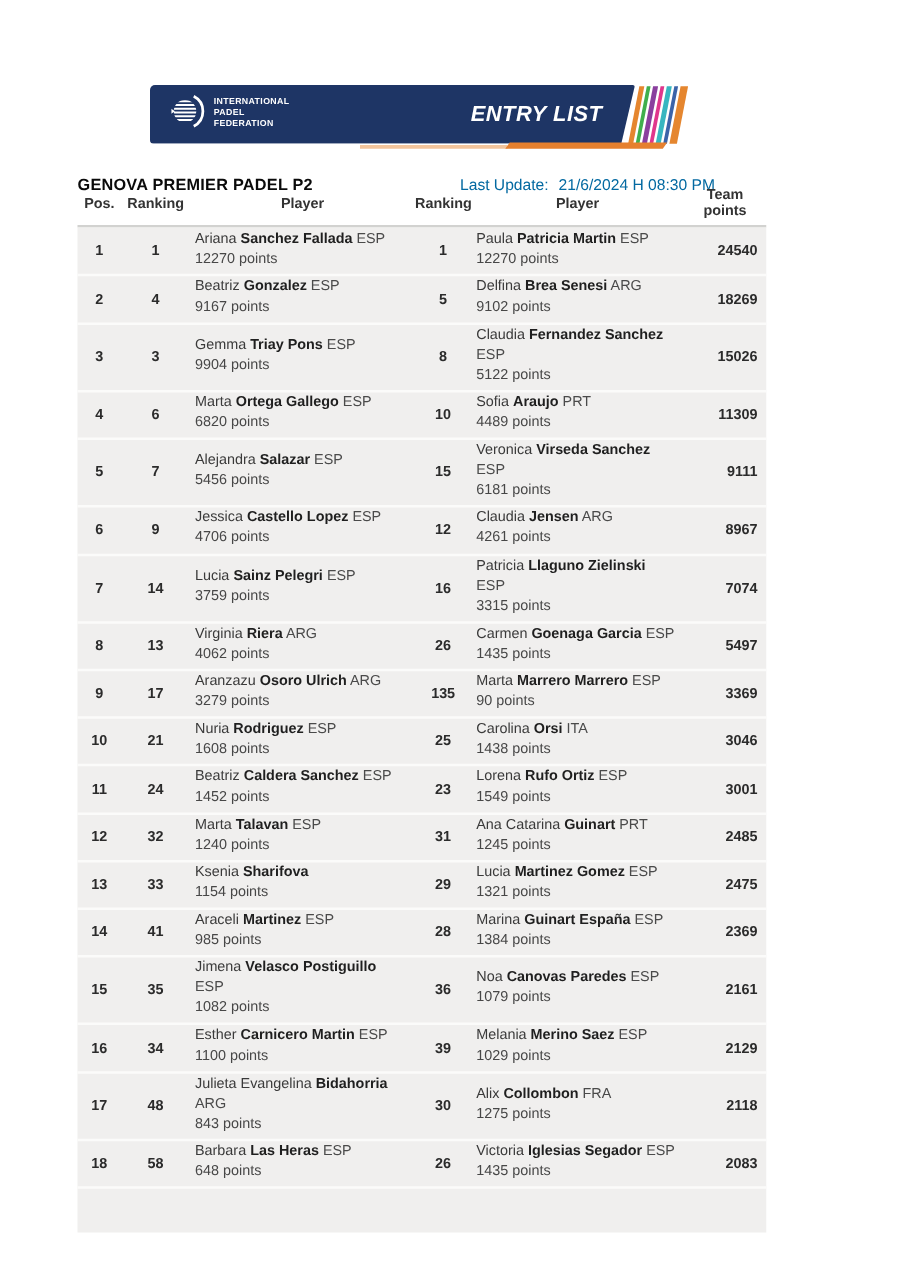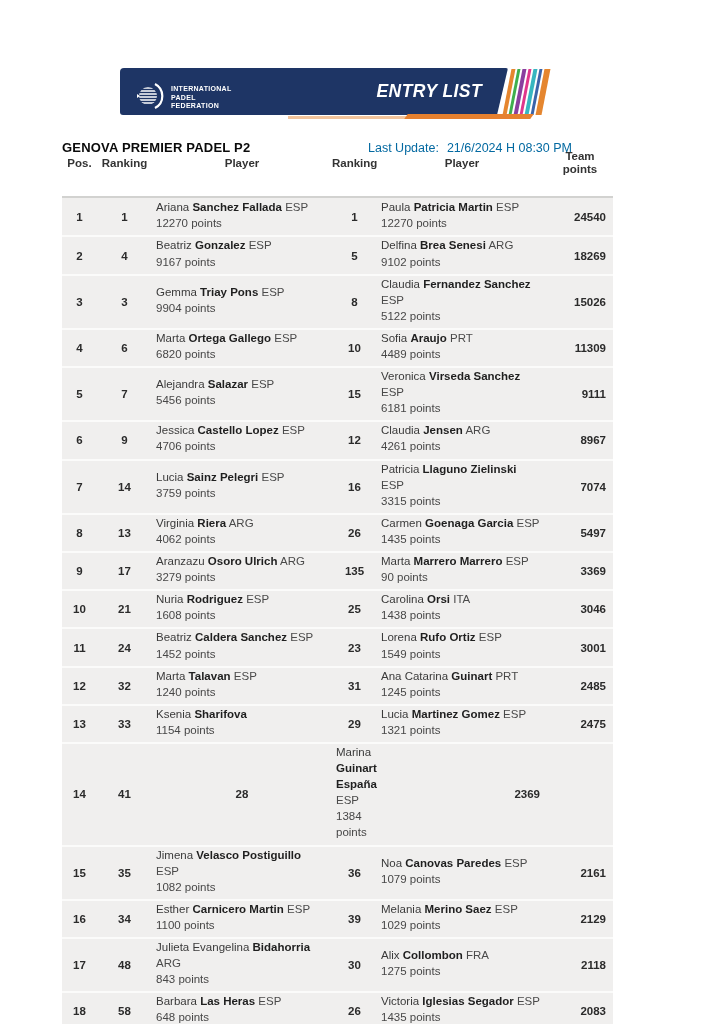--- a/index.html
+++ b/index.html
@@ -6,21 +6,21 @@
   html,body { background:#ffffff; }
   body { font-family:"Liberation Sans", sans-serif; }
   .page { position:relative; width:724px; height:1024px; background:#ffffff; overflow:hidden; }
 
   
   .banner-wrap { position:absolute; left:120px; top:68px; width:414px; height:56px; }
   .banner-main {
     position:absolute; left:0; top:0; width:388px; height:47px;
     background:#1e3565; border-radius:4px 2px 2px 3px;
     clip-path: polygon(0 0, 100% 0, calc(100% - 11px) 100%, 0 100%);
-    display:flex; align-items:flex-end;
+    display:flex; align-items:center;
   }
   .logo { display:flex; align-items:center; gap:6px; margin-left:17px; }
   .logo-text { color:#ffffff; font-size:7px; font-weight:700; line-height:1.25; letter-spacing:0.3px; }
   .entry-list {
     position:absolute; right:26px; top:0; height:47px; display:flex; align-items:center;
     color:#ffffff; font-size:17.5px; font-weight:700; font-style:italic; letter-spacing:0.4px;
   }
   .stripes { position:absolute; left:387px; top:1px; height:46px; display:flex; gap:2px; transform:skewX(-11deg); }
   .stripe { width:3.5px; height:100%; }
   .stripe:last-child { width:6px; }
@@ -30,21 +30,21 @@
   
   .title-row { position:absolute; left:62px; top:140px; width:560px; height:20px; }
   .tournament { position:absolute; left:0; top:0; font-size:13px; font-weight:700; color:#0a0a0a; letter-spacing:0.2px; }
   .last-update { position:absolute; left:306px; top:1px; font-size:12.5px; color:#0369a1; }
   .last-update .lbl { margin-right:8px; }
 
   
   .entry-table { position:absolute; left:62px; top:150px; width:551px; }
   .thead {
     display:grid; grid-template-columns:35px 55px 180px 45px 170px 66px;
-    align-items:center; min-height:32px; padding-bottom:20px;
+    align-items:center; min-height:32px; padding-bottom:4px;
     border-bottom:2px solid #d2d2d0;
     font-size:11.5px; font-weight:700; color:#333333;
   }
   .thead .h { text-align:center; line-height:1.15; }
   .tbody { background:#f0efee; }
   .row {
     display:grid; grid-template-columns:35px 55px 180px 45px 170px 66px;
     align-items:center; min-height:37px; border-top:2px solid #fbfbfa;
   }
   .row:first-child { border-top:none; }
@@ -316,20 +316,24 @@
     <div class="c player">
       <div class="pname"><span>Lucia</span> <span class="b">Martinez Gomez</span> <span class="ctry">ESP</span></div>
       <div class="ppts">1321 points</div>
     </div>
     <div class="c team">2475</div>
   </div>
 
   <div class="row">
     <div class="c num">14</div>
     <div class="c num">41</div>
+    <div class="c player">
+      <div class="pname"><span>Araceli</span> <span class="b">Martinez</span> <span class="ctry">ESP</span></div>
+      <div class="ppts">985 points</div>
+    </div>
     <div class="c num">28</div>
     <div class="c player">
       <div class="pname"><span>Marina</span> <span class="b">Guinart España</span> <span class="ctry">ESP</span></div>
       <div class="ppts">1384 points</div>
     </div>
     <div class="c team">2369</div>
   </div>
 
   <div class="row">
     <div class="c num">15</div>

